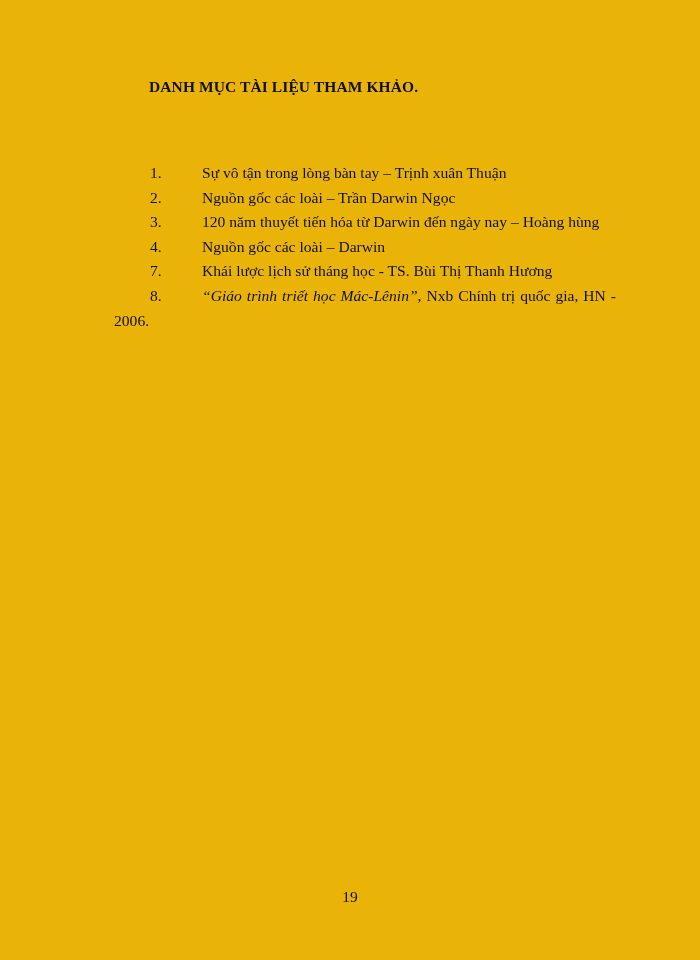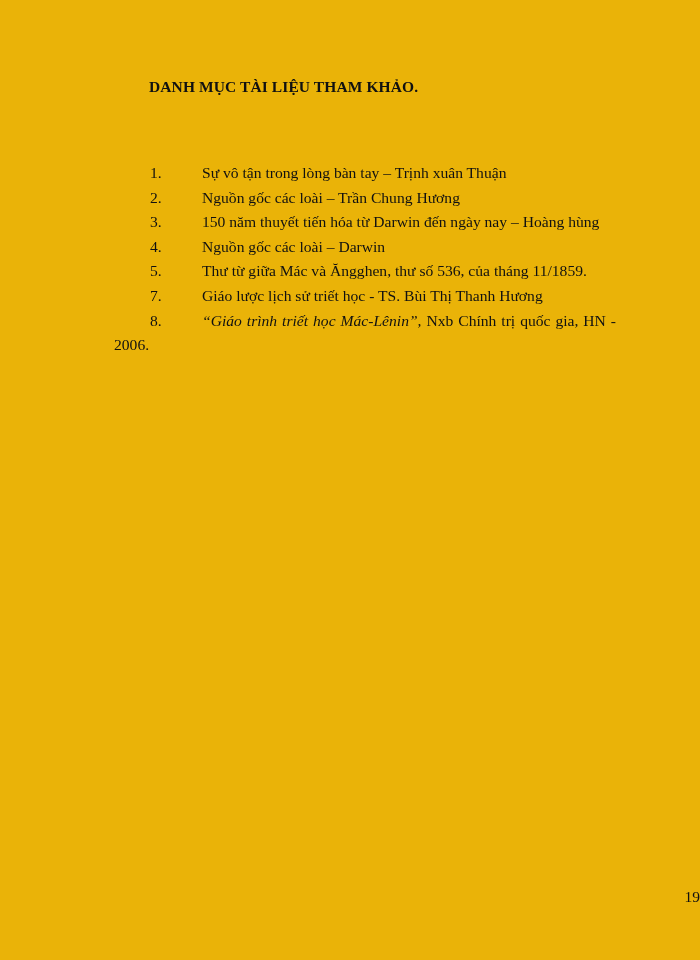--- a/index.html
+++ b/index.html
@@ -4,32 +4,31 @@
 <style>
   html, body { margin: 0; padding: 0; background: #ffffff; }
   body { width: 700px; height: 960px; position: relative; overflow: hidden;
          font-family: "Liberation Serif", "DejaVu Serif", serif; color: #111; }
   .page { position: absolute; left: 0; top: 0; width: 700px; height: 960px; background: #eab308; }
   .title { position: absolute; left: 149px; top: 78px; font-size: 15.5px; font-weight: bold; letter-spacing: 0.1px; white-space: nowrap; }
   .refs { position: absolute; left: 114px; top: 161px; width: 502px; font-size: 15.6px; line-height: 24.6px; }
   .ref { text-align: justify; text-align-last: left; margin: 0; }
   .ref .num { display: inline-block; width: 52px; margin-left: 36px; }
   .ref em { font-style: italic; }
-  .pagenum { position: absolute; left: 0; width: 700px; top: 888px; text-align: right; font-size: 15.5px; }
+  .pagenum { position: absolute; left: 0; width: 700px; top: 888px; text-align: center; font-size: 15.5px; }
 </style>
 </head>
 <body>
 
 <div class="page">
   <div class="title">DANH MỤC TÀI LIỆU THAM KHẢO.</div>
 
   <div class="refs">
     <p class="ref"><span class="num">1.</span><span>Sự vô tận trong lòng bàn tay – Trịnh xuân Thuận</span></p>
-    <p class="ref"><span class="num">2.</span><span>Nguồn gốc các loài – Trần Chung Hương</span></p>
-    <p class="ref"><span class="num">3.</span><span>150 năm thuyết tiến hóa từ Darwin đến ngày nay – Hoàng hùng</span></p>
+    <p class="ref"><span class="num">2.</span><span>Nguồn gốc các loài – Trần Darwin Ngọc</span></p>
+    <p class="ref"><span class="num">3.</span><span>120 năm thuyết tiến hóa từ Darwin đến ngày nay – Hoàng hùng</span></p>
     <p class="ref"><span class="num">4.</span><span>Nguồn gốc các loài – Darwin</span></p>
-    <p class="ref"><span class="num">5.</span><span>Thư từ giữa Mác và Ăngghen, thư số 536, của tháng 11/1859.</span></p>
-    <p class="ref"><span class="num">7.</span><span>Giáo lược lịch sử triết học - TS. Bùi Thị Thanh Hương</span></p>
+    <p class="ref"><span class="num">7.</span><span>Khái lược lịch sử tháng học - TS. Bùi Thị Thanh Hương</span></p>
     <p class="ref"><span class="num">8.</span><em>“Giáo trình triết học Mác-Lênin”,</em><span> Nxb Chính trị quốc gia, HN - 2006.</span></p>
   </div>
 
   <div class="pagenum">19</div>
 </div>
 
 </body></html>

